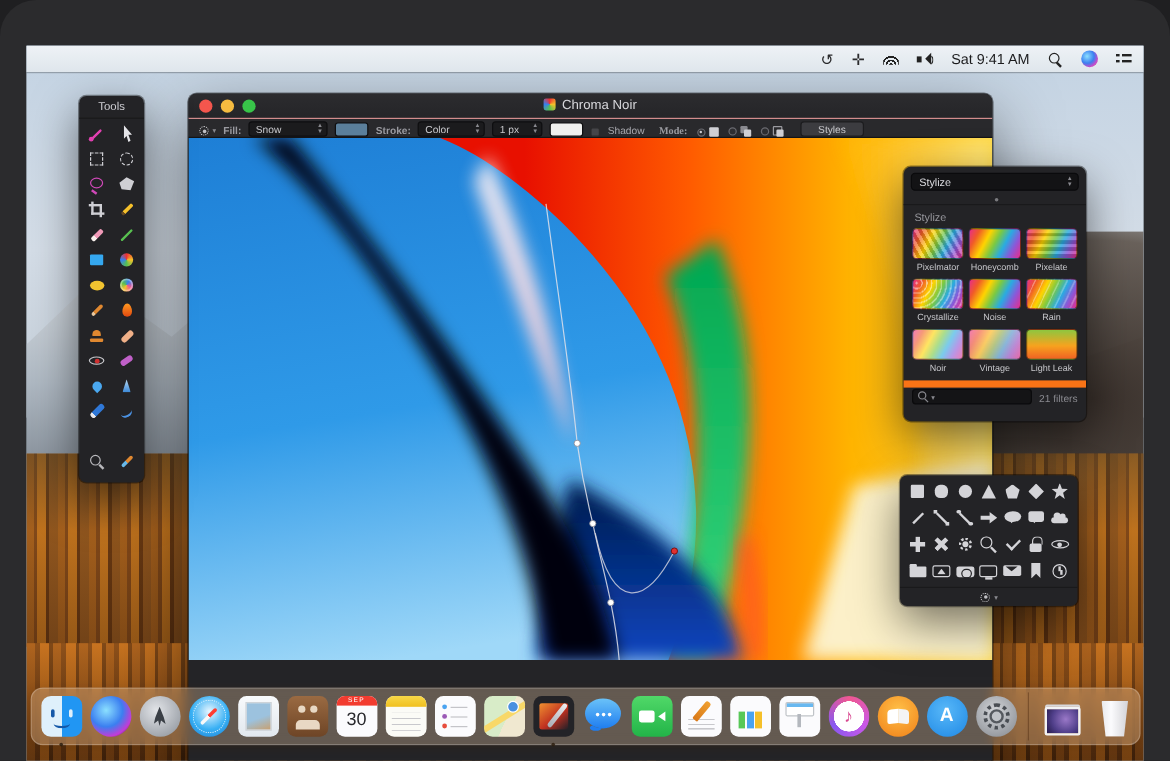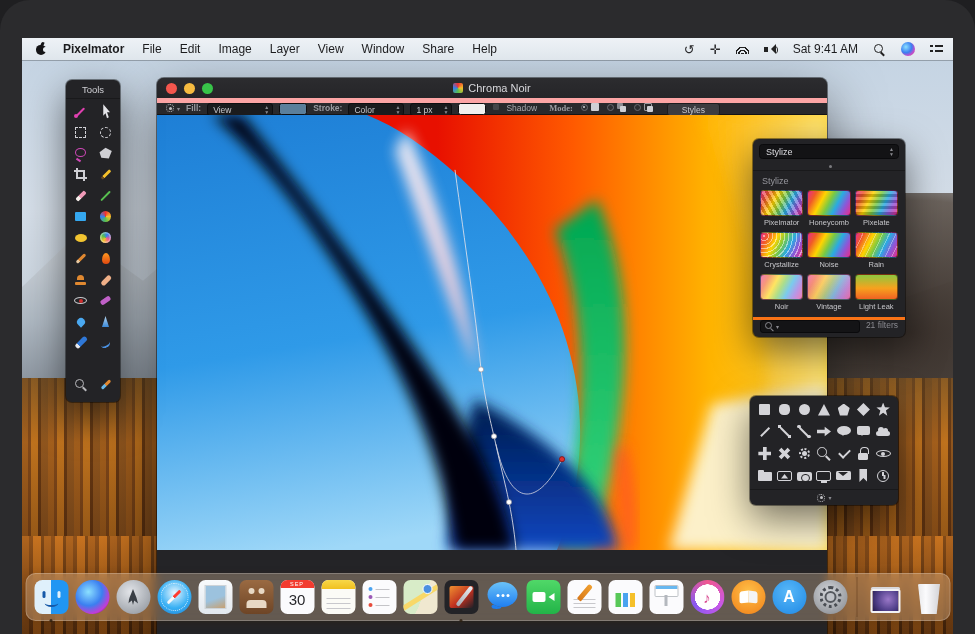--- a/index.html
+++ b/index.html
@@ -121,22 +121,22 @@
   
   .doc{position:absolute;left:135px;top:40px;width:670px;height:604px;border-radius:7px;
     background:#242427;box-shadow:0 22px 55px rgba(0,0,0,.55),0 0 0 1px rgba(0,0,0,.45);z-index:20;overflow:hidden;}
   .titlebar{height:20px;display:flex;align-items:center;position:relative;background:linear-gradient(#2c2c2f,#252528);}
   .lights{display:flex;gap:7px;margin-left:9px;}
   .light{width:11px;height:11px;border-radius:50%;}
   .l-red{background:#f4564d;}.l-yel{background:#f6bb40;}.l-grn{background:#38c449;}
   .doc-title{position:absolute;left:0;right:0;text-align:center;font-size:11px;color:#d8d8dc;pointer-events:none;}
   .doc-title .doc-ico{display:inline-block;width:10px;height:10px;border-radius:2px;vertical-align:-1px;margin-right:5px;
     background:conic-gradient(#f03030,#f5c02a,#58c050,#3580f0,#f03030);}
-  .toolbar{height:17px;display:flex;align-items:flex-start;gap:6px;padding:0 8px;background:#29292c;
-    font-size:8.5px;color:#a8a8ae;border-top:5px solid #fca5a5;border-bottom:1px solid #141416;}
+  .toolbar{height:17px;display:flex;align-items:flex-end;gap:6px;padding:0 8px;background:#29292c;
+    font-size:8.5px;color:#a8a8ae;border-top:1px solid #fca5a5;border-bottom:1px solid #141416;}
   .tb-label{color:#9a9aa0;font-weight:bold;}
   .tb-gear{display:flex;align-items:center;gap:2px;color:#c0c0c4;font-size:9px;}
   .gear-glyph{position:relative;width:10px;height:10px;display:inline-block;}
   .gear-glyph:before{content:"";position:absolute;inset:1px;border:1.6px dotted #c0c0c4;border-radius:50%;}
   .gear-glyph:after{content:"";position:absolute;inset:3.5px;background:#c0c0c4;border-radius:50%;}
   .chev{font-size:6px;color:#8a8a90;}
   .dropdown{display:flex;align-items:center;height:13px;background:#1b1b1d;border:1px solid #0e0e10;border-radius:3px;
     padding:0 3px 0 5px;color:#c8c8cc;}
   .dd-fill{width:66px;}.dd-stroke{width:56px;}.dd-px{width:42px;}
   .dd-text{flex:1;}
@@ -173,21 +173,21 @@
     --fxbase:linear-gradient(118deg,#e82c8a 0%,#f05a28 16%,#ffd400 34%,#7ac943 50%,#29abe2 66%,#8c57d8 82%,#e82c8a 100%);
     width:100%;height:26px;border-radius:4px;background:var(--fxo),var(--fxbase);border:1px solid rgba(0,0,0,.5);}
   .fxv-0{--fxo:repeating-linear-gradient(60deg,rgba(255,255,255,.28) 0 3px,rgba(0,0,0,.14) 3px 6px);}
   .fxv-2{--fxo:repeating-linear-gradient(0deg,rgba(0,0,0,.18) 0 3px,rgba(255,255,255,.16) 3px 6px);}
   .fxv-3{--fxo:repeating-radial-gradient(circle at 3px 3px,rgba(255,255,255,.5) 0 1px,transparent 1px 4px);}
   .fxv-5{--fxo:repeating-linear-gradient(115deg,rgba(255,255,255,.35) 0 1px,transparent 1px 6px);}
   .fxv-6{--fxo:linear-gradient(rgba(255,255,255,.38),rgba(255,255,255,.38));}
   .fxv-7{--fxo:linear-gradient(rgba(255,205,215,.5),rgba(230,180,200,.45));}
   .fxv-8{--fxbase:linear-gradient(180deg,#8ec63f,#f7a21e 55%,#ef6223);}
   .fx-label{font-size:7.5px;color:#c6c6ca;margin-top:2px;}
-  .fx-footer{margin-top:6px;border-top:3px solid #f97316;height:20px;display:flex;align-items:flex-start;padding:0 7px;gap:6px;}
+  .fx-footer{margin-top:6px;border-top:6px solid #f97316;height:20px;display:flex;align-items:flex-end;padding:14px 7px;gap:6px;}
   .fx-search{flex:1;height:13px;background:#141416;border:1px solid #0a0a0c;border-radius:3px;display:flex;align-items:center;padding:0 4px;gap:2px;}
   .mag-s{position:relative;width:9px;height:9px;}
   .mag-s:before{content:"";position:absolute;left:0;top:0;width:5px;height:5px;border:1.2px solid #8a8a90;border-radius:50%;}
   .mag-s:after{content:"";position:absolute;right:1px;bottom:1px;width:3.5px;height:1.2px;background:#8a8a90;transform:rotate(45deg);}
   .fx-count{font-size:8.5px;color:#8a8a90;}
 
   
   .shapes{left:728px;top:358px;width:148px;}
   .shapes-grid{display:grid;grid-template-columns:repeat(7,1fr);row-gap:3px;padding:4px 5px 1px 5px;}
   .shape-cell{height:19px;display:flex;align-items:center;justify-content:center;}
@@ -340,26 +340,20 @@
 
     <div class="wall">
       <div class="sky"></div>
         <div class="mtn"></div>
         <div class="rock"></div>
       <div class="trees"></div>
         <div class="water"></div>
     </div>
 
     <div class="menubar">
-      <div class="mb-left">
-        <span class="apple">
-            <i></i>
-          </span>
-        <span id="menu-items"><span class="mb-item bold">Pixelmator</span><span class="mb-item">File</span><span class="mb-item">Edit</span><span class="mb-item">Image</span><span class="mb-item">Layer</span><span class="mb-item">View</span><span class="mb-item">Window</span><span class="mb-item">Share</span><span class="mb-item">Help</span></span>
-      </div>
       <div class="mb-right">
         <span class="mb-ico">↺</span>
         <span class="mb-ico">✛</span>
         <span class="wifi"></span>
         <span class="vol">
             <i></i>
           </span>
         <span class="mb-time">Sat 9:41 AM</span>
         <span class="mag"></span>
         <span class="siri-orb"></span>
@@ -378,21 +372,21 @@
           <span class="doc-ico"></span><span>Chroma Noir</span>
         </div>
       </div>
       <div class="toolbar">
         <span class="tb-gear">
             <span class="gear-glyph"></span>
             <span class="chev">▾</span>
           </span>
         <span class="tb-label">Fill:</span>
         <span class="dropdown dd-fill">
-          <span class="dd-text">View</span>
+          <span class="dd-text">Snow</span>
           <span class="stepper">
               <span>▲</span>
               <span>▼</span>
             </span>
         </span>
         <span class="swatch sw-fill"></span>
         <span class="tb-label">Stroke:</span>
         <span class="dropdown dd-stroke">
           <span class="dd-text">Color</span>
           <span class="stepper">

